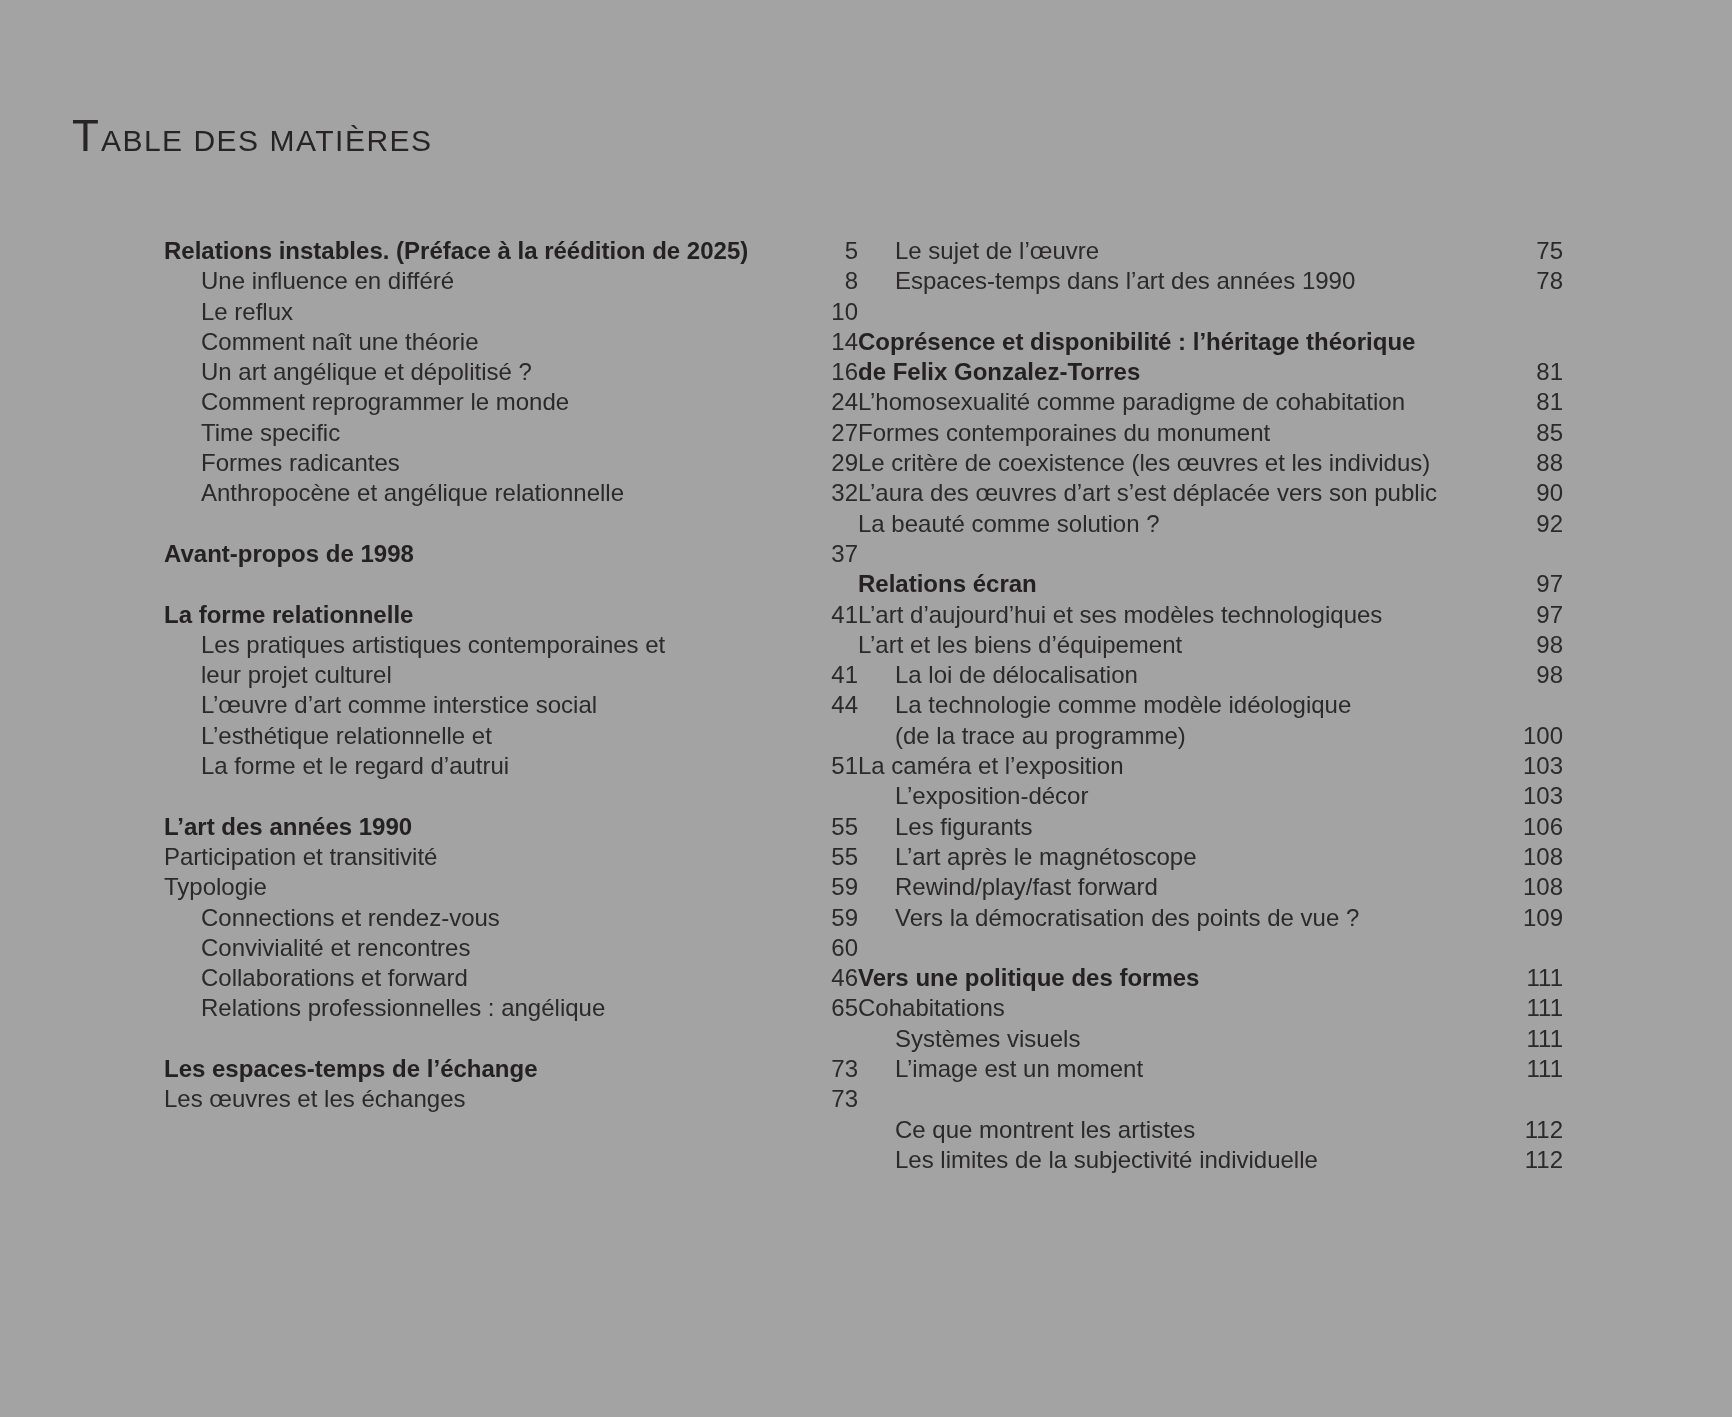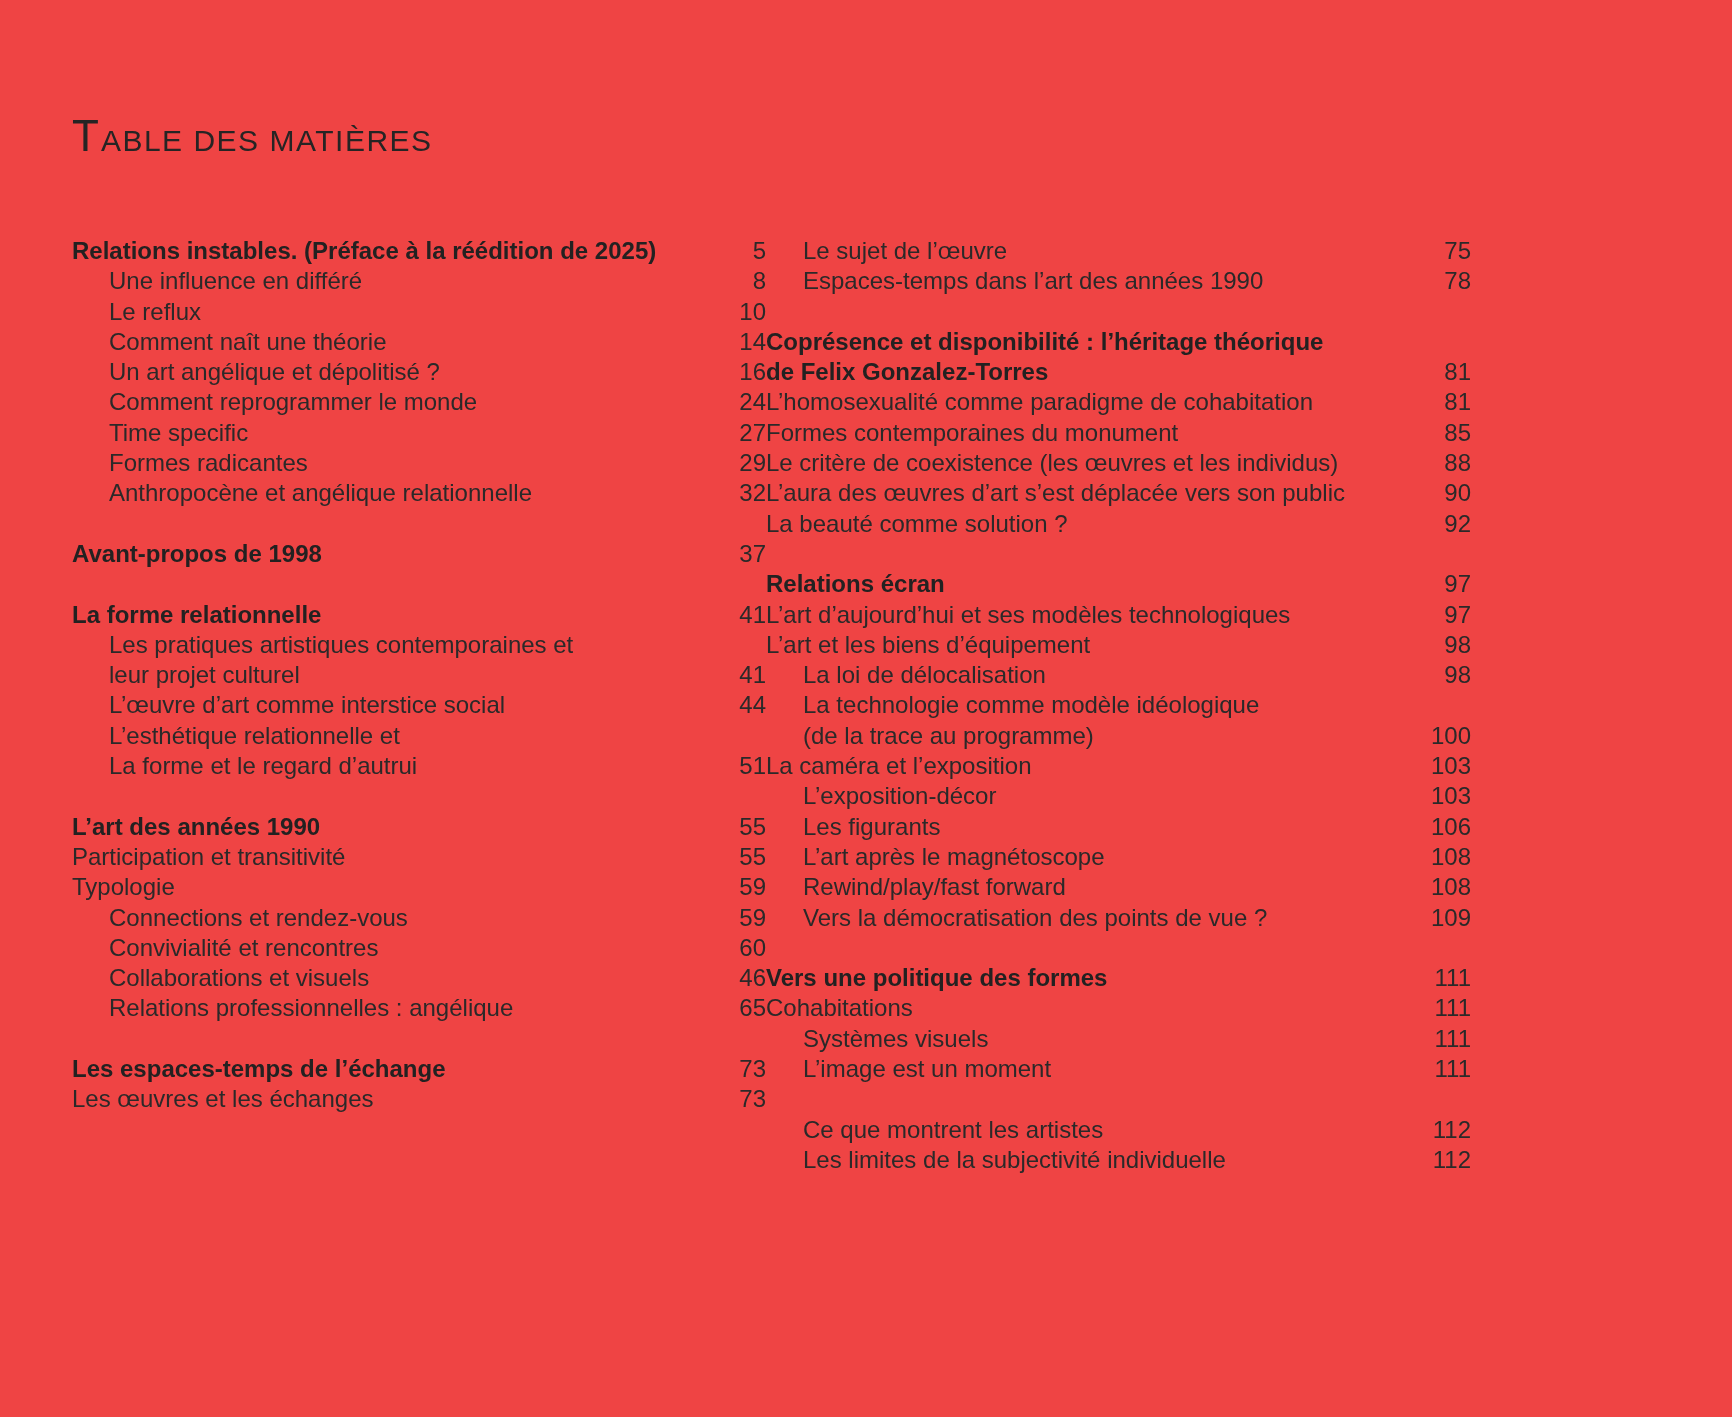--- a/index.html
+++ b/index.html
@@ -4,21 +4,21 @@
 <style>
   html, body {
     margin: 0;
     padding: 0;
     background: #ffffff;
   }
   .sheet {
     position: relative;
     width: 1732px;
     height: 1417px;
-    background: #ef4444;
+    background: #a3a3a3;
     font-family: "Liberation Sans", sans-serif;
     color: #2b2929;
     overflow: hidden;
   }
   .title {
     position: absolute;
     left: 72px;
     top: 114px;
     margin: 0;
     font-size: 30px;
@@ -31,21 +31,21 @@
   .title::first-letter {
     font-size: 44px;
     letter-spacing: 2px;
   }
   .columns {
     position: absolute;
     top: 236px;
     left: 72px;
     width: 1583px;
     display: flex;
-    justify-content: flex-start;
+    justify-content: center;
   }
   .col {
     display: block;
   }
   .col-left  { width: 694px; }
   .col-right { width: 705px; }
   .row {
     display: flex;
     align-items: baseline;
     font-size: 24px;
@@ -161,21 +161,21 @@
         </div>
         <div class="row style-italic indent">
           <span class="entry-text">Connections et rendez-vous</span>
           <span class="entry-page">59</span>
         </div>
         <div class="row style-italic indent">
           <span class="entry-text">Convivialité et rencontres</span>
           <span class="entry-page">60</span>
         </div>
         <div class="row style-italic indent">
-          <span class="entry-text">Collaborations et visuels</span>
+          <span class="entry-text">Collaborations et forward</span>
           <span class="entry-page">46</span>
         </div>
         <div class="row style-italic indent">
           <span class="entry-text">Relations professionnelles : angélique</span>
           <span class="entry-page">65</span>
         </div>
         <div class="row style-bold gap">
           <span class="entry-text">Les espaces-temps de l’échange</span>
           <span class="entry-page">73</span>
         </div>

